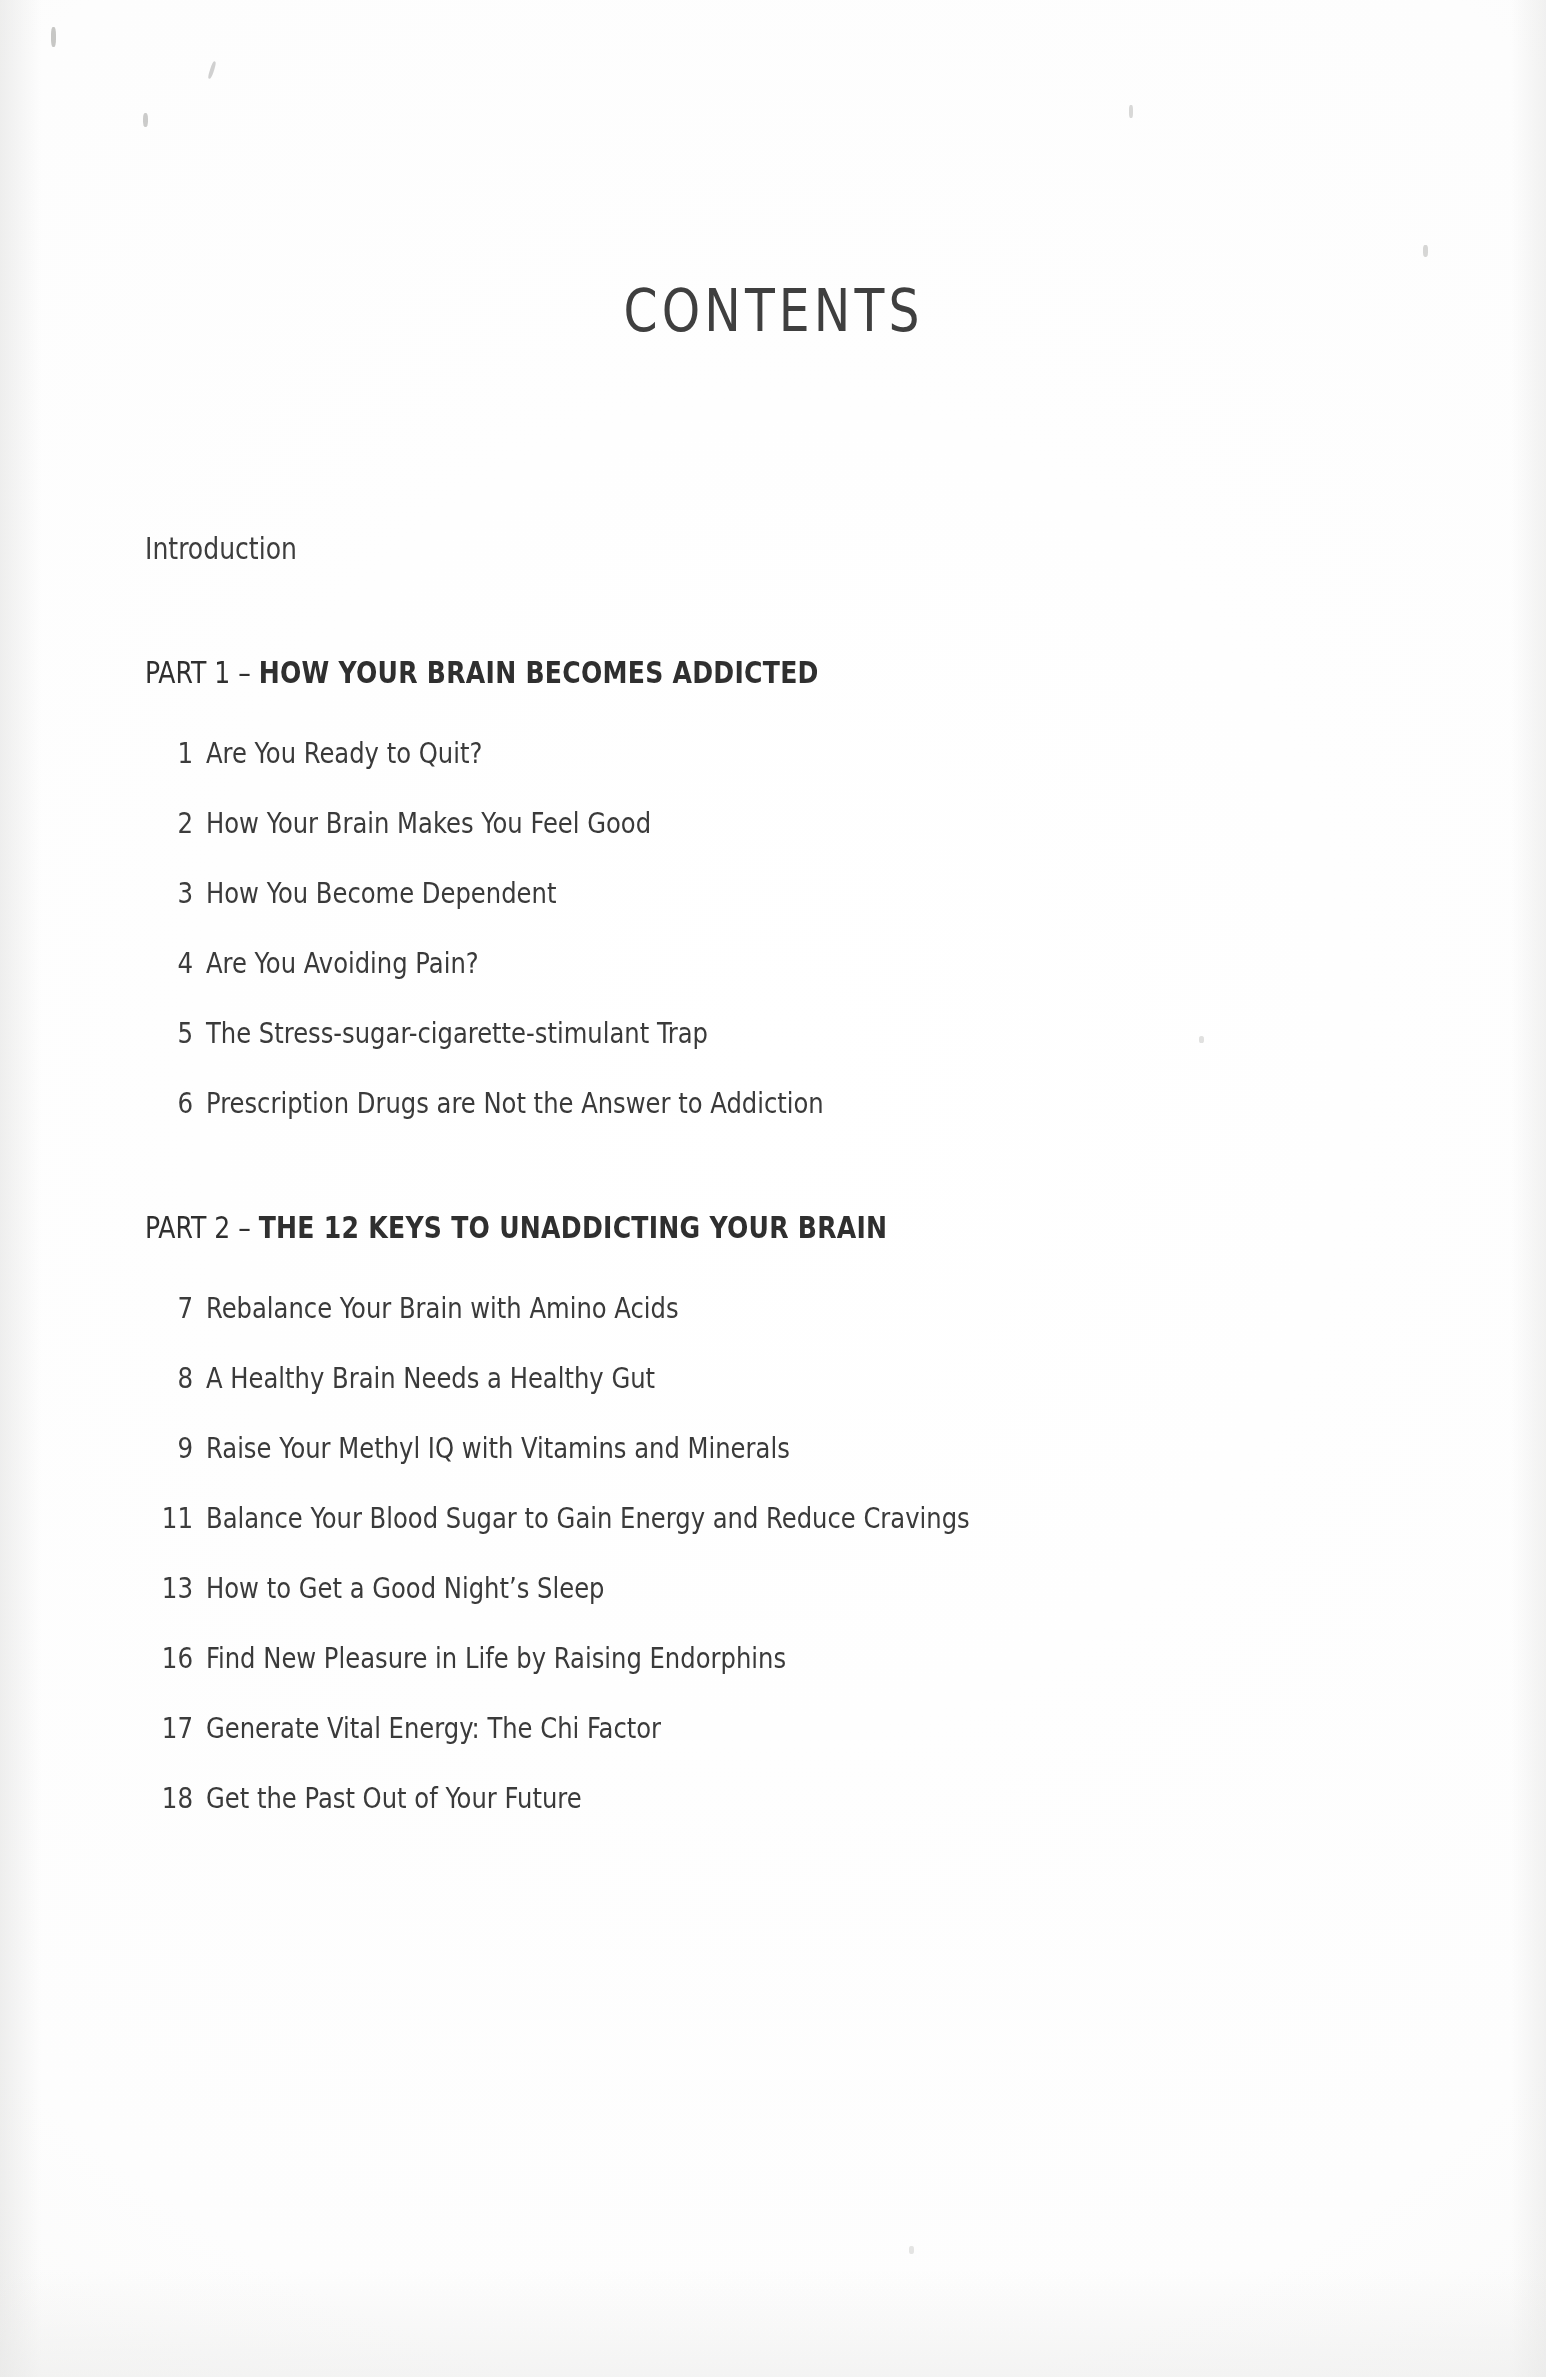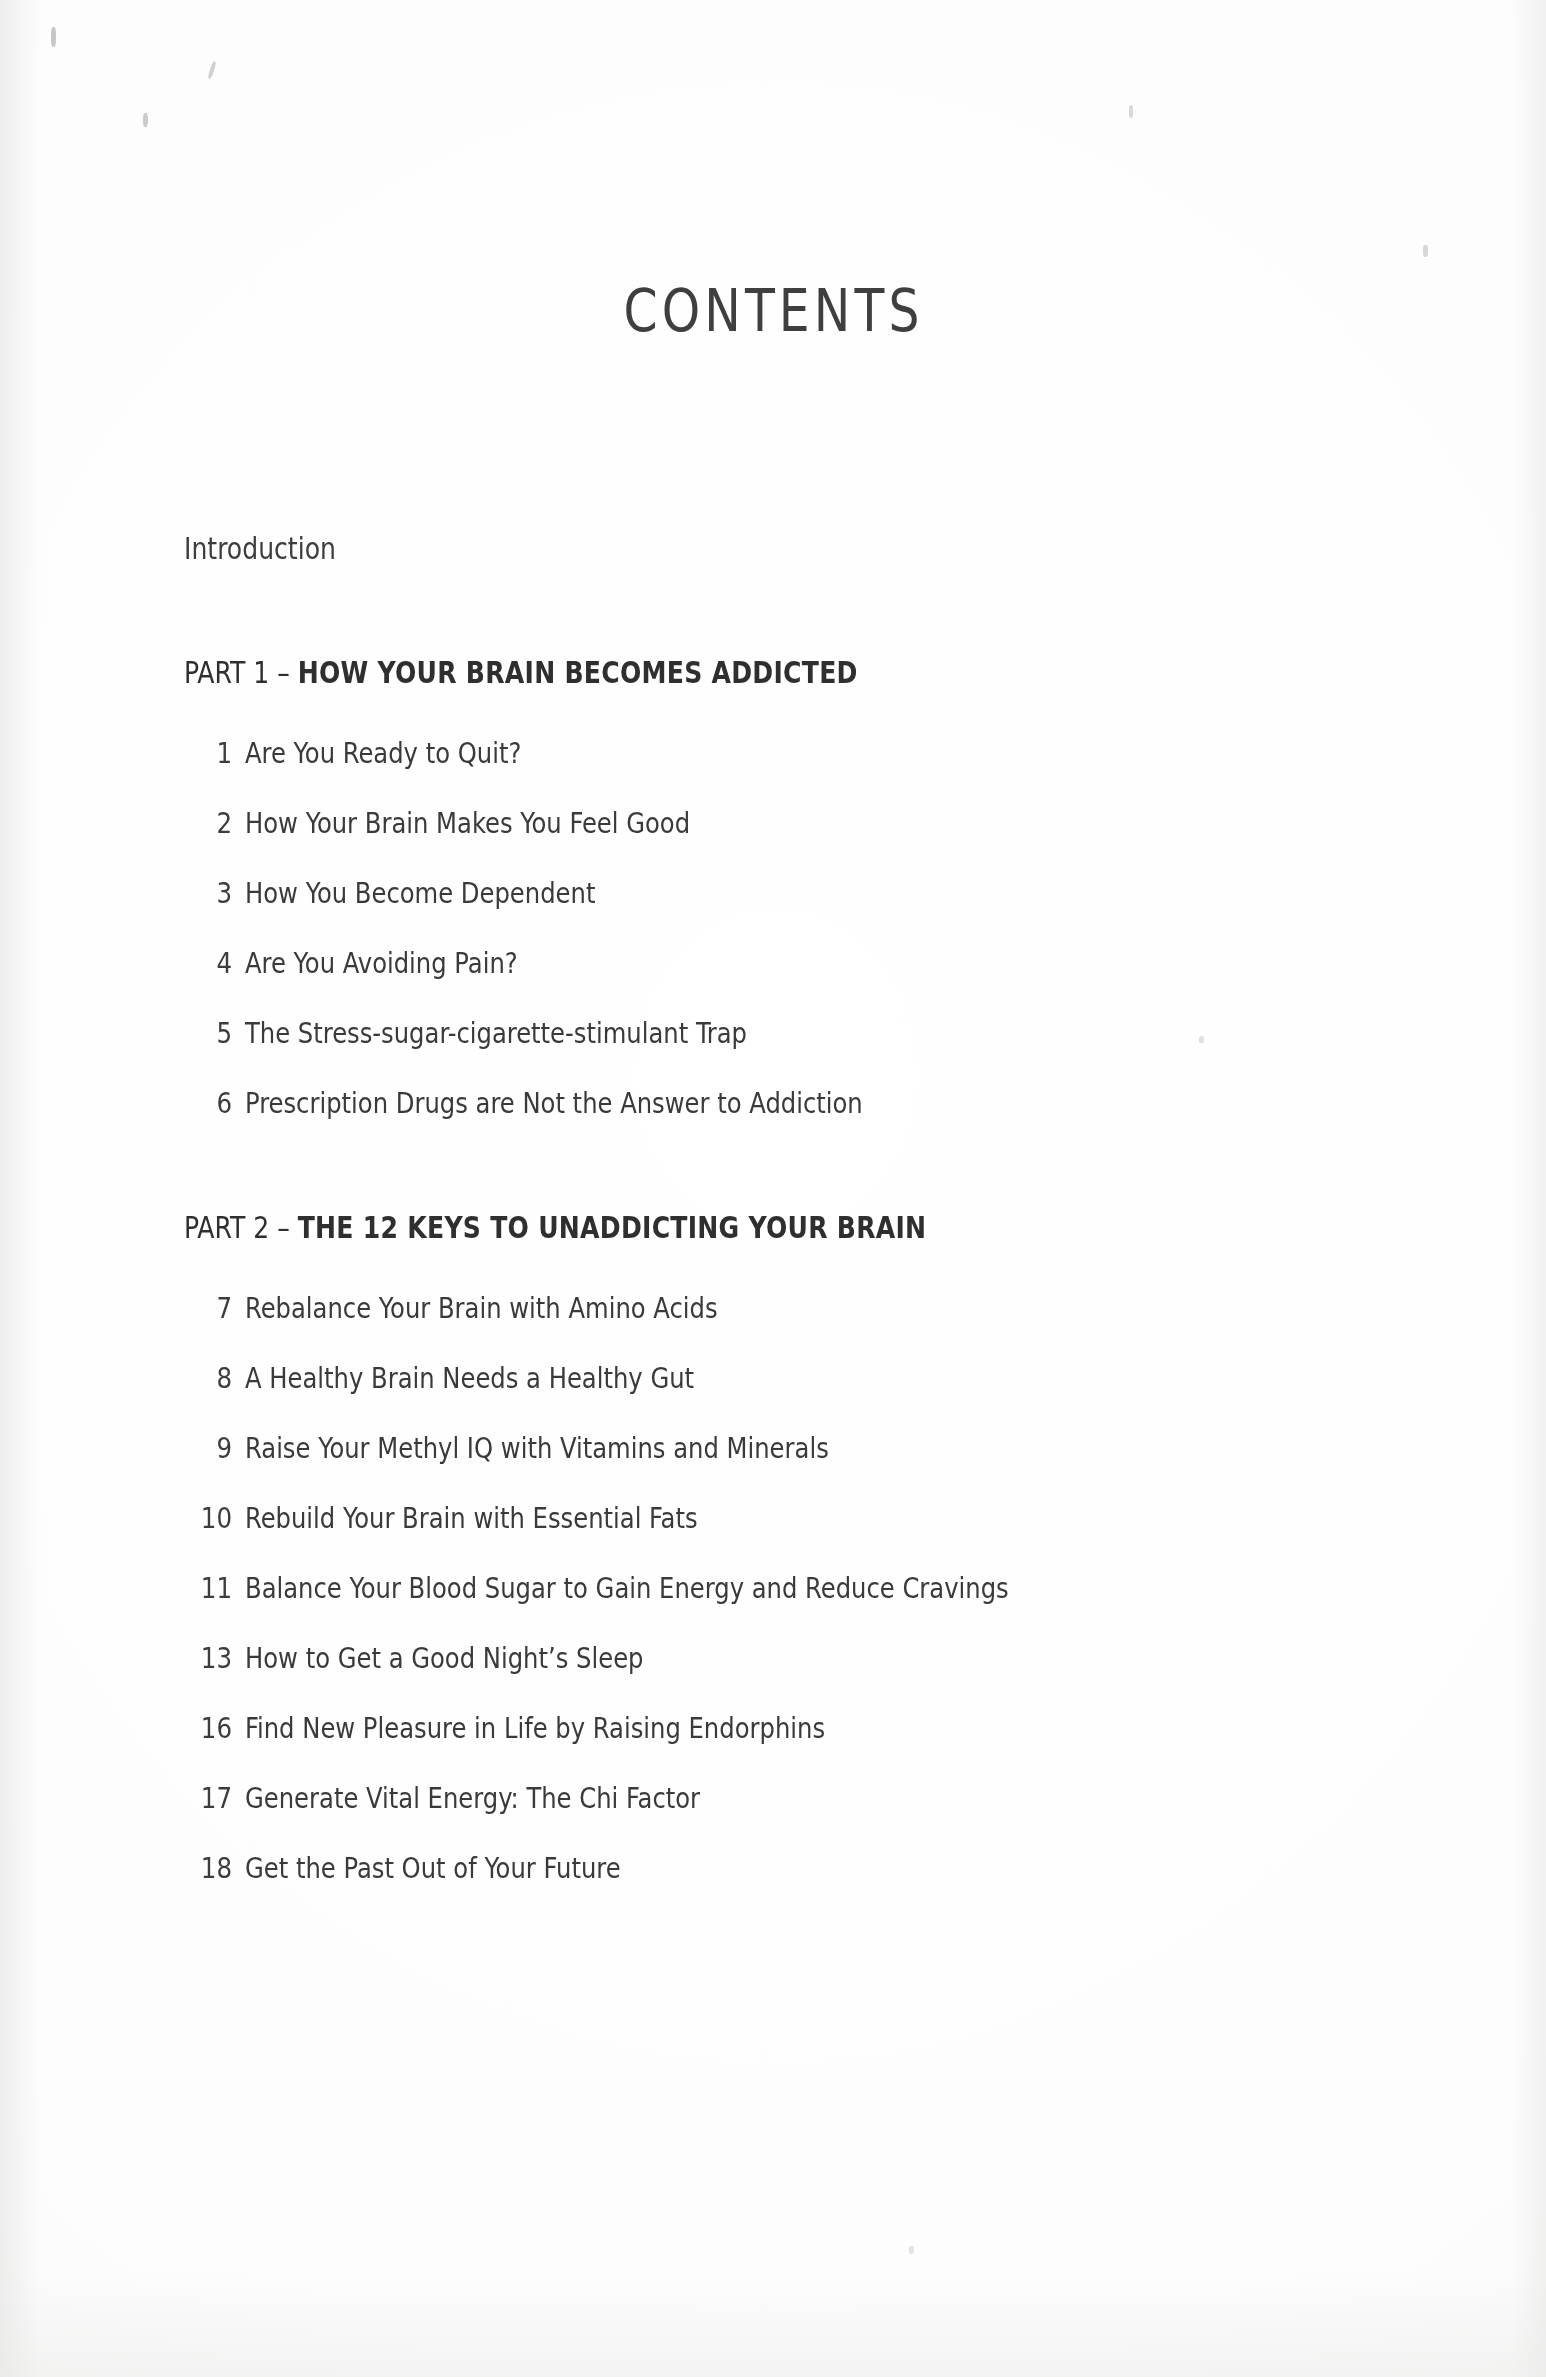--- a/index.html
+++ b/index.html
@@ -69,21 +69,20 @@
     color: #3f3f3f;
     font-weight: 400;
     transform: scaleX(0.92);
   }
 
   .rows {
     position: absolute;
     left: 145px;
     top: 531px;
     width: 1187px;
-    margin-left: 39px;
   }
 
   .row {
     position: relative;
     display: flex;
     align-items: baseline;
     height: 70px;
   }
 
   .row .num {
@@ -234,25 +233,20 @@
       <span class="label">A Healthy Brain Needs a Healthy Gut</span>
       <span class="page">145</span>
     </div>
 
     <div class="row">
       <span class="num">9</span>
       <span class="label">Raise Your Methyl IQ with Vitamins and Minerals</span>
       <span class="page">151</span>
     </div>
 
-    <div class="row">
-      <span class="num">10</span>
-      <span class="label">Rebuild Your Brain with Essential Fats</span>
-      <span class="page">165</span>
-    </div>
 
     <div class="row">
       <span class="num">11</span>
       <span class="label">Balance Your Blood Sugar to Gain Energy and Reduce Cravings</span>
       <span class="page">176</span>
     </div>
 
 
     <div class="row">
       <span class="num">13</span>

